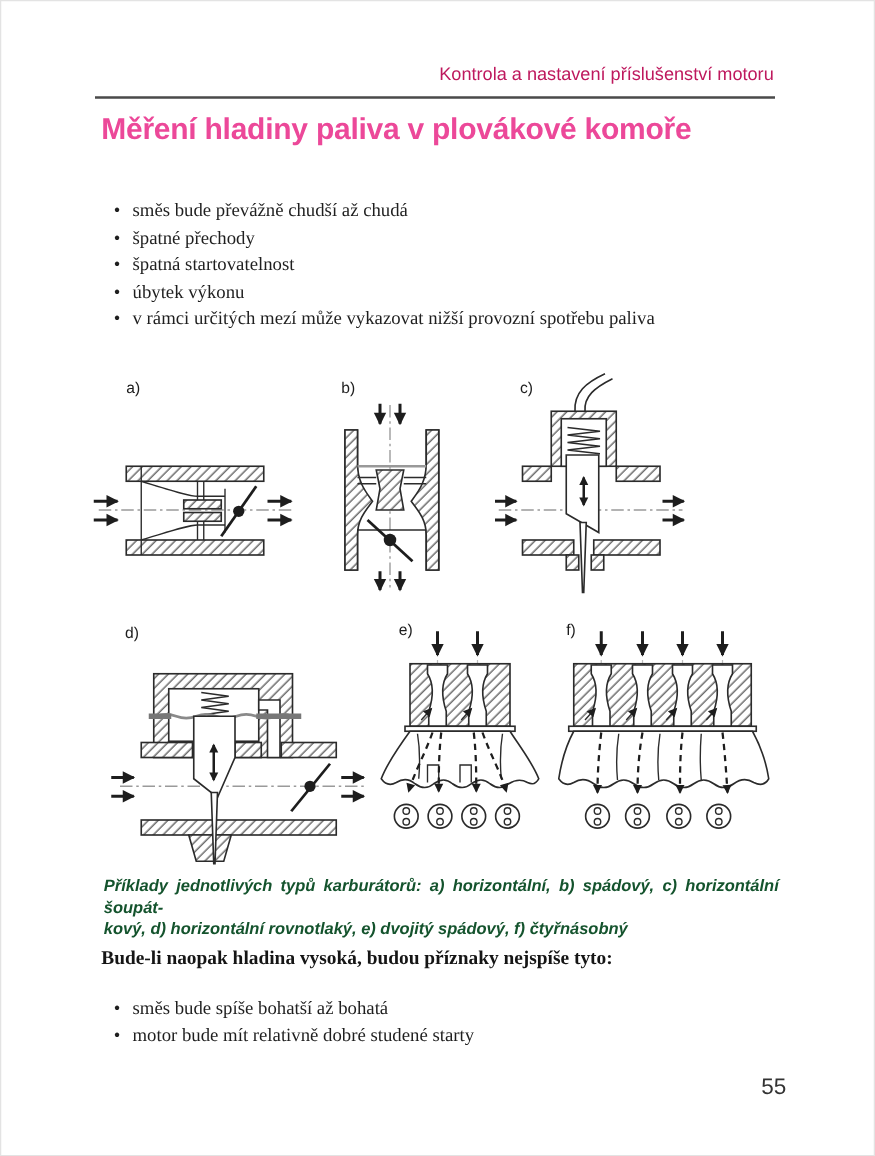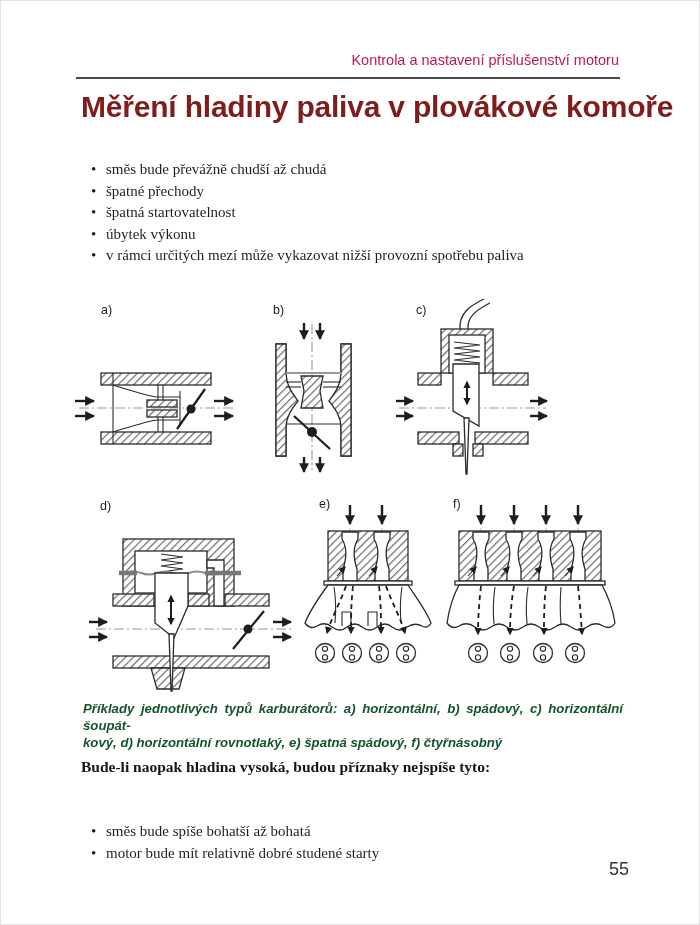--- a/index.html
+++ b/index.html
@@ -2,26 +2,26 @@
 <html><head>
 <meta charset="utf-8">
 <style>
   html,body{margin:0;padding:0;background:#fff;}
   .page{position:relative;width:700px;height:925px;background:#fff;box-sizing:border-box;
         border:1px solid #e3e3e3;font-family:"Liberation Serif",serif;color:#1f1f1f;overflow:hidden;}
   .hdr{position:absolute;top:51px;right:80px;font-family:"Liberation Sans",sans-serif;
        font-size:14.5px;color:#be185d;}
   .hdr-rule{position:absolute;left:75px;right:79px;top:76px;height:2px;background:#4a4a4a;}
   .title{position:absolute;left:80px;top:89px;font-family:"Liberation Sans",sans-serif;
-         font-weight:bold;font-size:30px;letter-spacing:-0.2px;color:#7f1d1d;text-align:right;}
+         font-weight:bold;font-size:24px;letter-spacing:-0.2px;color:#ec4899;text-align:right;}
   .intro{position:absolute;left:80px;top:125px;width:541px;font-size:15.5px;line-height:21.5px;}
   .jline{text-align:justify;text-align-last:justify;}
   .blist{position:absolute;left:90px;width:530px;font-size:15px;line-height:21.5px;}
   .blist1{top:158px;}
-  .blist2{top:820px;font-family:Liberation Serif, serif;}
+  .blist2{top:796px;font-family:Liberation Serif, serif;}
   .li{display:flex;}
   .li .dot{width:15px;flex:0 0 15px;}
   .li .dot::before{content:"•";font-size:15px;}
   .figure{position:absolute;left:0;top:295px;width:700px;height:400px;}
   .caption{position:absolute;left:82px;top:699px;width:540px;font-family:"Liberation Sans",sans-serif;
            font-weight:bold;font-style:italic;font-size:13.2px;line-height:17px;color:#14532d;}
   .subhead{position:absolute;left:80px;top:757px;font-size:15.5px;font-weight:bold;color:#151515;}
   .pageno{position:absolute;top:858px;right:70px;font-family:"Liberation Sans",sans-serif;
           font-size:18px;color:#333;}
   svg text{font-family:"Liberation Sans",sans-serif;font-size:12.5px;fill:#1d1d1d;}
@@ -255,21 +255,21 @@
           <circle class="thin" cx="542" cy="361.4" r="2.6"></circle>
         <circle class="wfill" cx="574" cy="357" r="9.5"></circle>
           <circle class="thin" cx="574" cy="352.8" r="2.6"></circle>
           <circle class="thin" cx="574" cy="361.4" r="2.6"></circle>
       </g>
     </g>
   </svg>
 
   <div class="caption">
     <div class="jline">Příklady jednotlivých typů karburátorů: a) horizontální, b) spádový, c) horizontální šoupát-</div>
-    <div>kový, d) horizontální rovnotlaký, e) špatná spádový, f) čtyřnásobný</div>
+    <div>kový, d) horizontální rovnotlaký, e) dvojitý spádový, f) čtyřnásobný</div>
   </div>
 
   <div class="subhead">Bude-li naopak hladina vysoká, budou příznaky nejspíše tyto:</div>
 
   <div class="blist blist2">
     <div class="li">
         <span class="dot"></span>
         <span>směs bude spíše bohatší až bohatá</span>
       </div>
     <div class="li">

